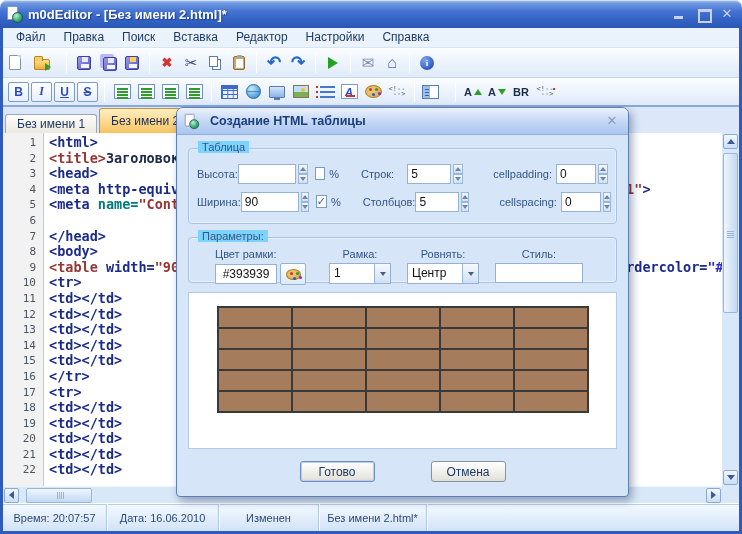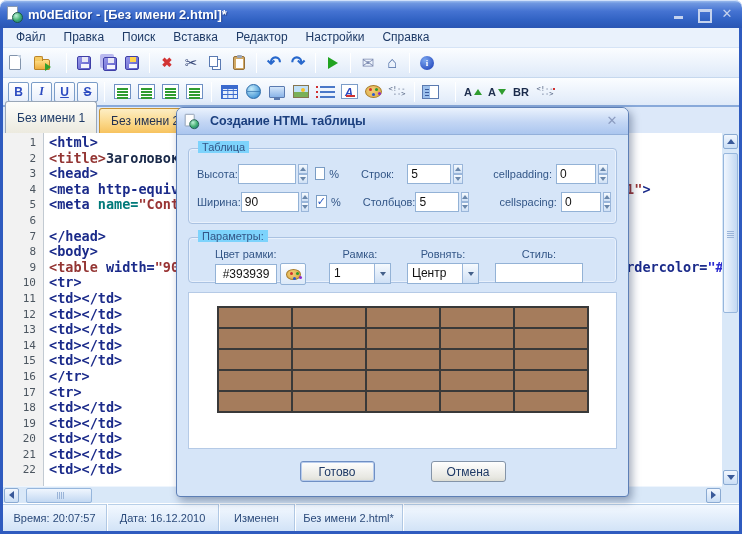--- a/index.html
+++ b/index.html
@@ -134,21 +134,21 @@
     box-shadow:0 3px 0 #3a5a9a,0 6px 0 #3a5a9a; }
   .i-caseup::before, .i-casedown::before { content:"A"; font-weight:bold; font-size:11px; color:#203050; }
   .i-caseup::after { content:""; margin-left:2px; width:0; height:0; border-left:4px solid transparent;
     border-right:4px solid transparent; border-bottom:6px solid #2f9c2f; }
   .i-casedown::after { content:""; margin-left:2px; width:0; height:0; border-left:4px solid transparent;
     border-right:4px solid transparent; border-top:6px solid #2f9c2f; }
   .brbtn { font-weight:bold; font-size:11px; color:#1a2a4a; background:transparent; border:none; padding:0 4px; }
 
   
   .tabbar { height:26px; background:#dce8f9; display:flex; align-items:flex-end; padding-left:2px; }
-  .tab { height:32px; display:flex; align-items:center; padding:0 11px; font-size:12px; color:#1e3a66;
+  .tab { height:19px; display:flex; align-items:center; padding:0 11px; font-size:12px; color:#1e3a66;
     background:linear-gradient(180deg,#fdfdfb,#eceadf); border:1px solid #9aa7b8; border-bottom:none;
     border-radius:3px 3px 0 0; margin-right:2px; cursor:default; }
   .tab.active { background:linear-gradient(180deg,#fdeec4,#fbd98c 55%,#f7c35f);
     border-color:#c79334; color:#223050; height:25px; }
 
   
   .main { flex:1; display:flex; min-height:0; background:#fff; }
   .edcol { flex:1; display:flex; flex-direction:column; min-width:0; }
   .editor { flex:1; position:relative; overflow:hidden; background:#fff; padding-top:2px; }
   .gutterbg { position:absolute; left:0; top:0; bottom:0; width:41px; background:#f2f2f2;
@@ -181,21 +181,21 @@
     border-radius:2px; background:linear-gradient(90deg,#f0f6fe,#c2d8f2); display:flex; align-items:center; justify-content:center; }
   .grip-v { width:7px; height:1px; background:#9ab4d8; box-shadow:0 2px 0 #9ab4d8,0 4px 0 #9ab4d8,0 -2px 0 #9ab4d8; }
   .vup { position:absolute; top:0; left:0; } .vdn { position:absolute; bottom:0; left:0; }
   .corner { height:17px; display:flex; align-items:center; }
 
   
   .statusbar { height:28px; background:linear-gradient(180deg,#f4f9ff,#d2e3f7); border-top:1px solid #ffffff;
     box-shadow:inset 0 1px 0 #b8cfe8; display:flex; align-items:stretch; }
   .seg { display:flex; align-items:center; justify-content:center; font-size:11px; color:#2b4a7a;
     border-right:1px solid #b0c8e4; box-shadow:1px 0 0 #ffffff; }
-  .seg0 { width:74px; } .seg1 { width:104px; } .seg2 { width:112px; } .seg3 { width:76px;text-align:center; } .seg4 { width:108px; }
+  .seg0 { width:74px; } .seg1 { width:104px; } .seg2 { width:112px; } .seg3 { width:100px;text-align:center; } .seg4 { width:108px; }
   .segfill { flex:1; border-right:none; box-shadow:none; }
 
   
   .dialog { position:absolute; left:176px; top:107px; width:453px; height:390px;
     border:1px solid #5d7fb6; border-radius:7px 7px 4px 4px; background:#d6e5f8;
     box-shadow:3px 4px 9px rgba(25,45,85,.4); display:flex; flex-direction:column; }
   .dtitle { height:27px; border-radius:6px 6px 0 0; display:flex; align-items:center; padding:0 8px 0 6px;
     background:linear-gradient(180deg,#eaf2fd,#c3d6f4 55%,#abc6ef); border-bottom:1px solid #93b0da; }
   .dtext { flex:1; font-size:12.5px; font-weight:bold; color:#1b3f7e; margin-left:5px; }
   .dclose { width:16px; height:16px; color:#8c9cc0; font-size:13px; font-weight:bold; text-align:center;
@@ -454,21 +454,21 @@
           <span class="sbtn vdn">
               <span class="tri-d"></span>
             </span>
         </div>
         <div class="corner"></div>
       </div>
     </div>
 
     <div class="statusbar">
         <div class="seg seg1">Время: 20:07:57</div>
-        <div class="seg seg2">Дата: 16.12.2010</div>
+        <div class="seg seg2">Дата: 16.06.2010</div>
         <div class="seg seg3">Изменен</div>
         <div class="seg seg4">Без имени 2.html*</div>
         <div class="seg segfill"></div>
       </div>
   </div>
 
   <div class="dialog">
     <div class="dtitle">
       <span class="appicon" style="transform:scale(.9)">
           <span class="pg"></span>

